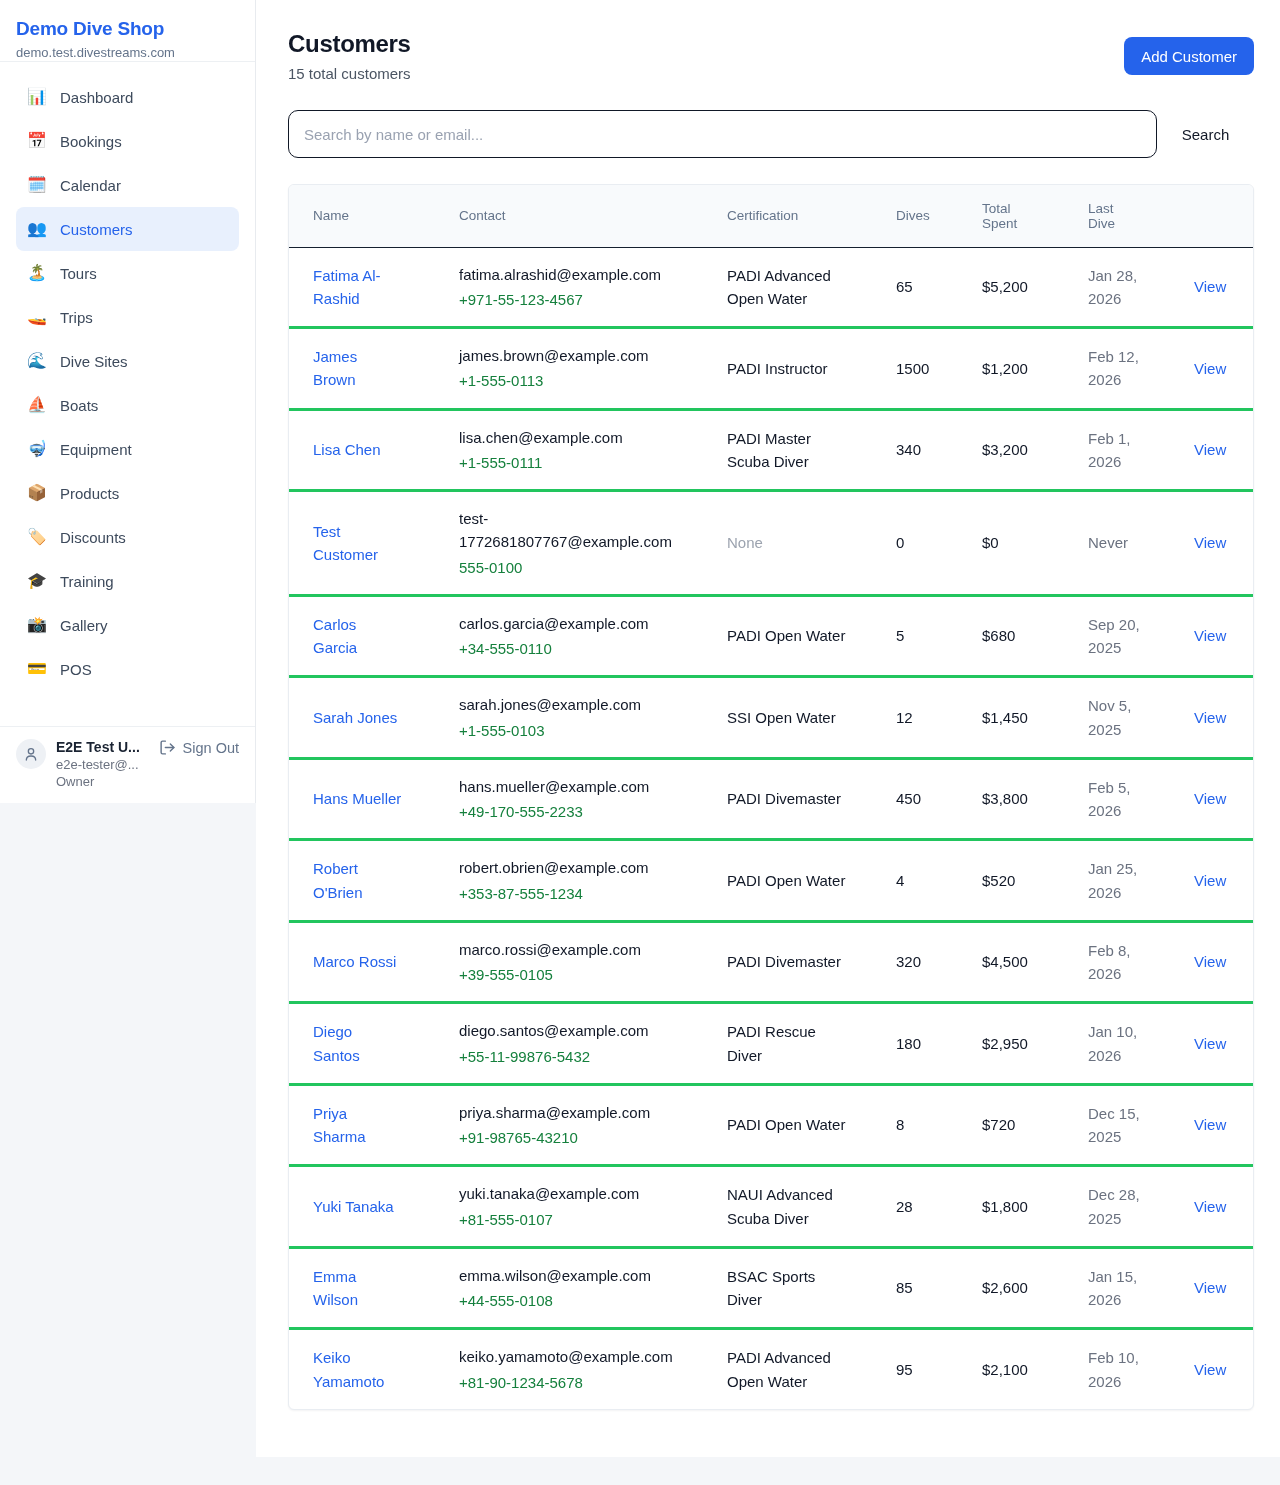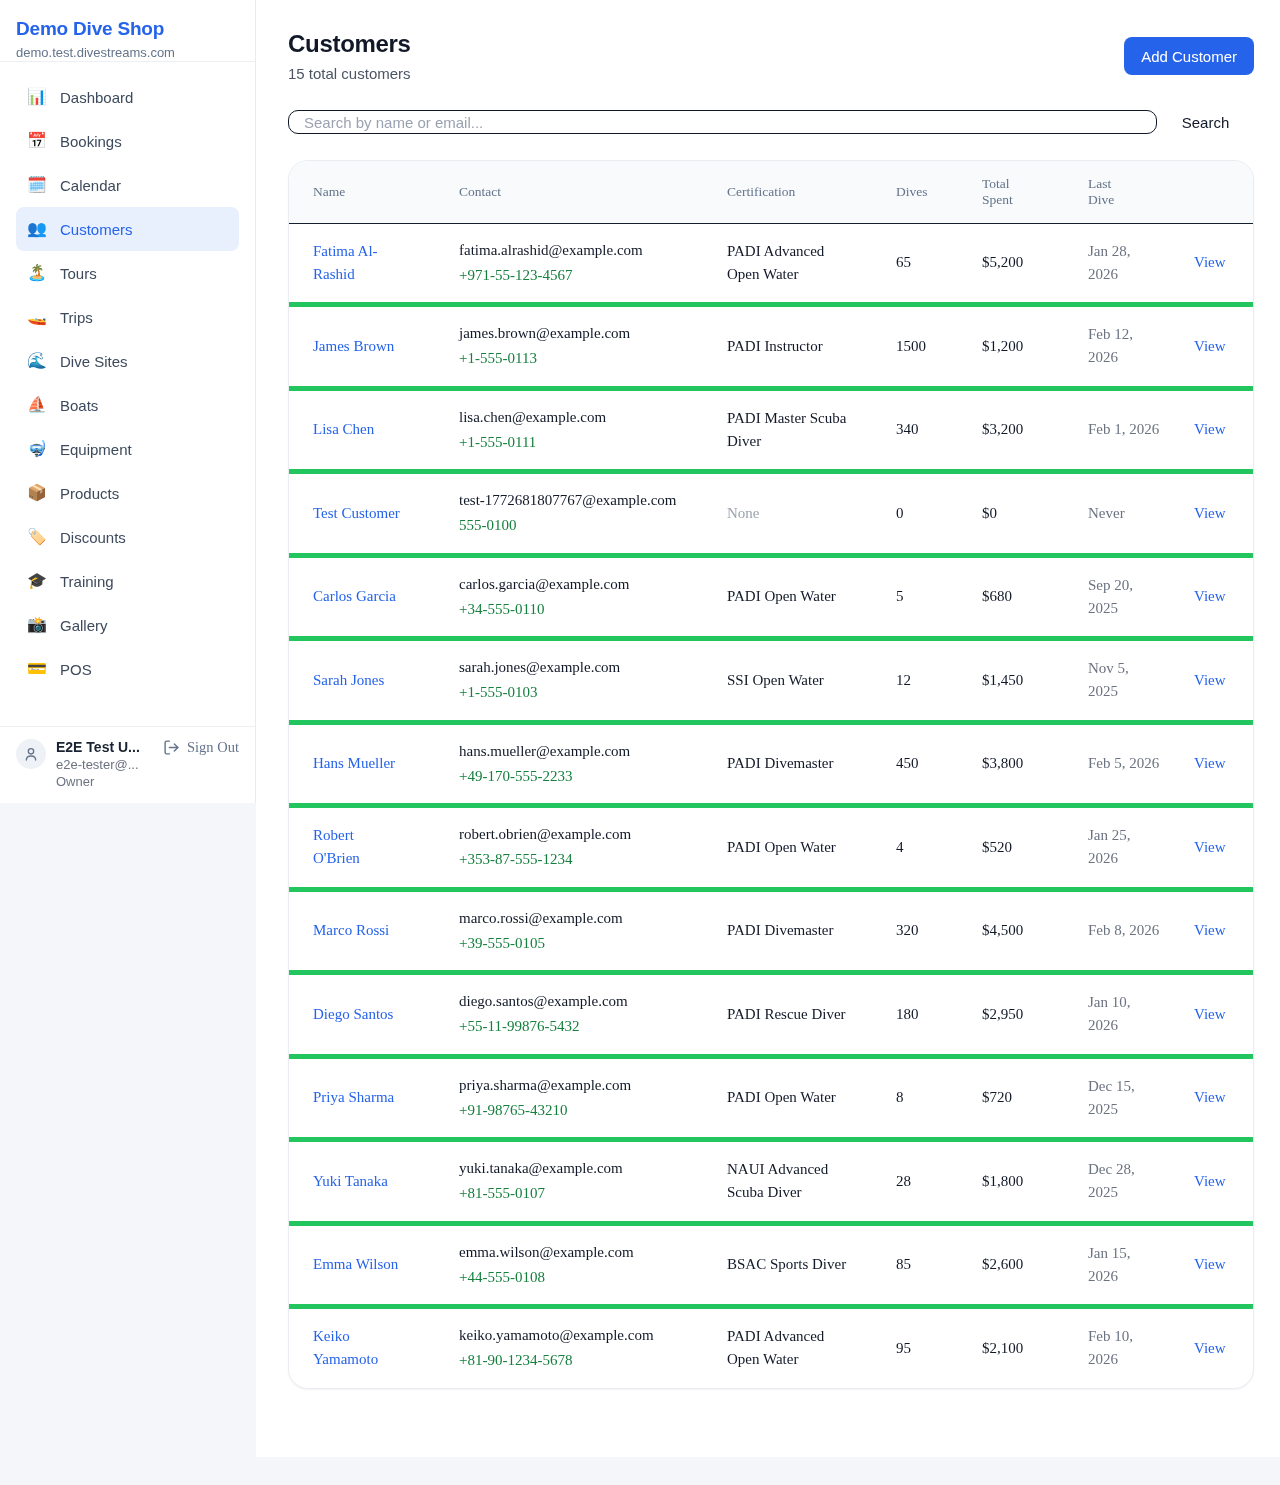--- a/index.html
+++ b/index.html
@@ -37,68 +37,68 @@
   .avatar {
     width:30px; height:30px; border-radius:50%; background:#eef1f5;
     display:flex; align-items:center; justify-content:center; flex:none;
   }
   .user-info { flex:1; min-width:0; }
   .user-name { font-size:14px; font-weight:700; color:#1a2332; white-space:nowrap; }
   .user-email, .user-role { font-size:13px; color:#6b7280; margin-top:2px; white-space:nowrap; }
   .signout {
     display:flex; align-items:center; gap:7px;
     background:none; border:none; padding:0;
-    font-family:Liberation Serif, serif; font-size:14.5px; color:#64748b; cursor:pointer; flex:none;
+    font-family:Liberation Sans, sans-serif; font-size:14.5px; color:#64748b; cursor:pointer; flex:none;
   }
 
   
   .main {
     flex:1; background:#ffffff; min-height:1457px;
     padding:30px 28px 0 32px;
   }
   .page-header { display:flex; justify-content:space-between; align-items:center; }
   .page-title { margin:0; font-size:24px; font-weight:700; color:#111827; letter-spacing:-0.3px; }
   .page-subtitle { font-size:15px; color:#4b5563; margin-top:7px; }
   .add-btn {
     background:#2563eb; color:#ffffff; border:none; border-radius:8px;
     padding:0 17px; height:38px; font-family:inherit; font-size:15px; font-weight:500; cursor:pointer;
   }
   .search-row { display:flex; align-items:center; margin-top:28px; }
   .search-input {
-    flex:1; height:24px; border:1.5px solid #111827; border-radius:10px;
+    flex:1; height:48px; border:1.5px solid #111827; border-radius:10px;
     padding:0 15px; font-family:inherit; font-size:15px; color:#111827; background:#fff; outline:none;
   }
   .search-input::placeholder { color:#9aa2b1; }
   .search-btn {
     width:97px; background:none; border:none; font-family:inherit;
     font-size:15px; font-weight:500; color:#111827; cursor:pointer; text-align:center;
   }
 
   
   .card {
     margin-top:26px; background:#fff; border:1px solid #e9edf2;
-    border-radius:20px; overflow:hidden; box-shadow:0 1px 2px rgba(16,24,40,0.05);font-family:Liberation Serif, serif;
+    border-radius:6px; overflow:hidden; box-shadow:0 1px 2px rgba(16,24,40,0.05);
   }
   table { width:100%; border-collapse:collapse; table-layout:fixed; }
   col.c-name{width:170px} col.c-contact{width:268px} col.c-cert{width:169px}
   col.c-dives{width:86px} col.c-spent{width:106px} col.c-last{width:106px} col.c-view{width:59px}
   thead th {
     background:#f8fafc; text-align:left; font-weight:400;
     font-size:13.5px; color:#64748b; padding:12px 16px 12px 0; height:62px; vertical-align:middle;
   }
   thead th:first-child { padding-left:24px; }
   thead tr { border-bottom:1px solid #15202f; }
   th.th-spent span { display:block; max-width:42px; }
   th.th-last  span { display:block; max-width:36px; }
   td {
     padding:15px 16px 15px 0; vertical-align:middle;
     font-size:15px; color:#111827; line-height:1.55;
   }
   td:first-child { padding-left:24px; }
-  tbody tr:not(:last-child) { border-bottom:5px solid #22c55e; }
+  tbody tr:not(:last-child) { border-bottom:3px solid #22c55e; }
   .name-link { display:inline-block; max-width:90px; color:#2563eb; font-weight:500; cursor:pointer; }
   .email { color:#111827; max-width:220px; overflow-wrap:break-word; }
   .phone { color:#15803d; margin-top:2px; }
   .cert  { display:inline-block; max-width:124px; }
   .cert.none { color:#9ca3af; }
   .last  { display:inline-block; max-width:74px; color:#6b7280; }
   .view-link { color:#2563eb; cursor:pointer; }
 </style>
 </head>
 <body>

